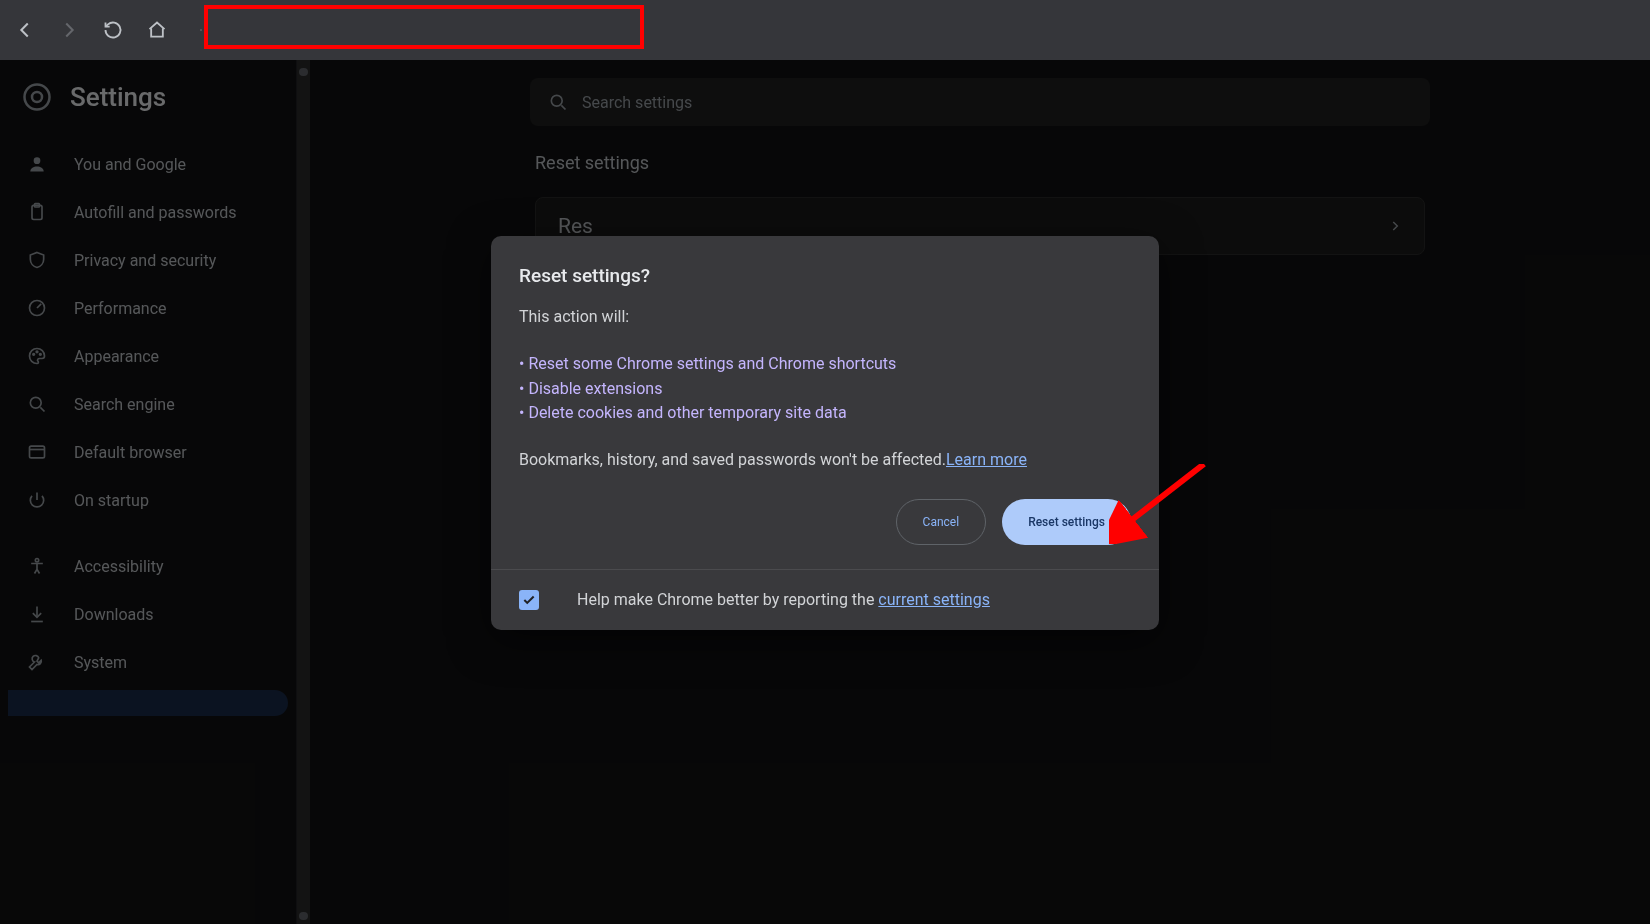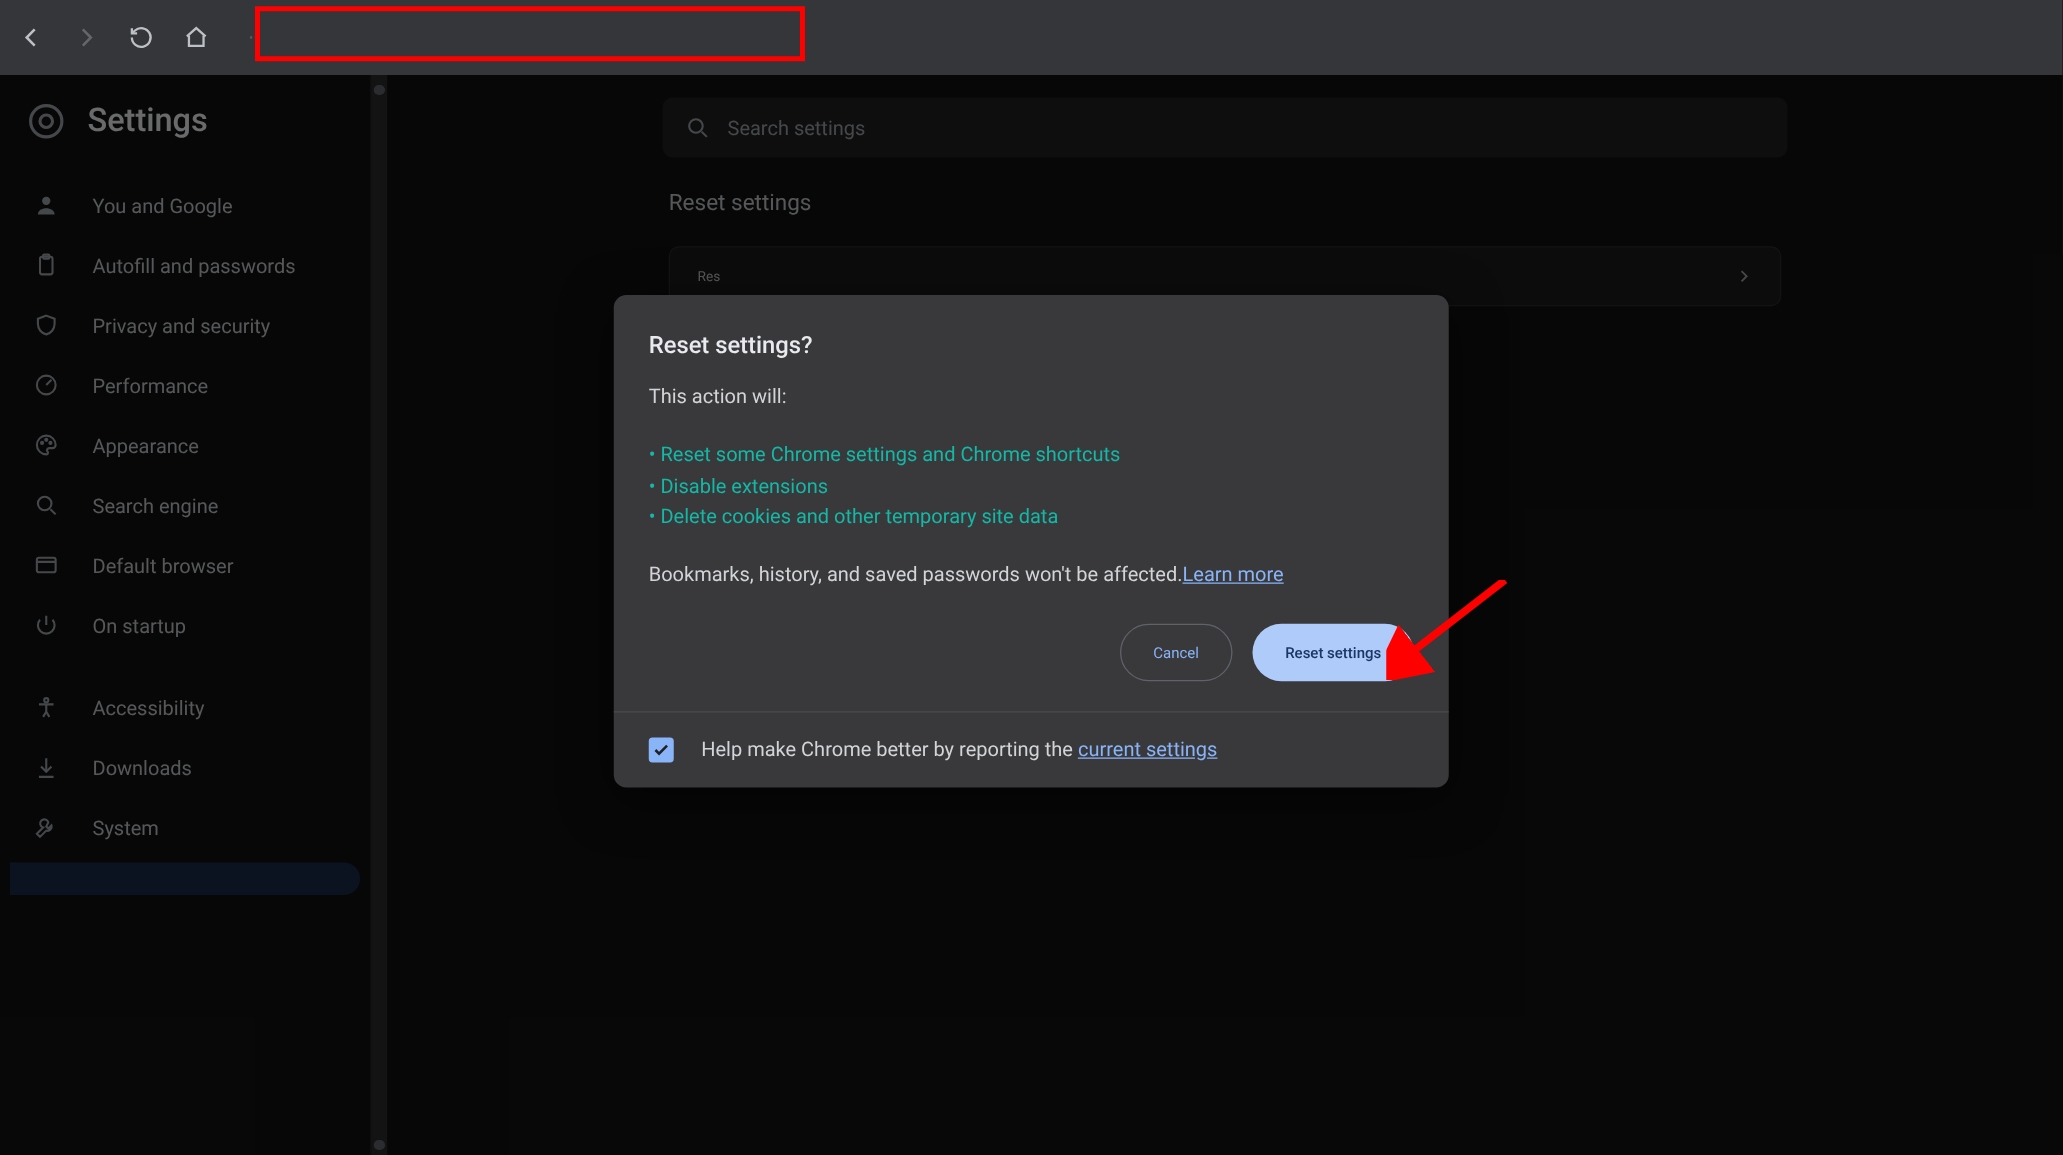--- a/index.html
+++ b/index.html
@@ -59,43 +59,43 @@
 
 
 .main { flex: 1; background: #111112; position: relative; }
 .search-bar {
   margin: 18px auto 26px auto; width: 900px; height: 48px; background: #1f1f1f; border-radius: 8px;
   display: flex; align-items: center; padding: 0 18px; gap: 14px; color: #9aa0a6;
 }
 .section-title { width: 890px; margin: 0 auto 24px auto; color: #bdc1c6; font-size: 18px; }
 .card {
   width: 890px; margin: 0 auto; background: #1b1b1b; border: 1px solid #2c2c2c; border-radius: 8px;
-  padding: 16px 22px; display: flex; align-items: center; justify-content: space-between; color: #bdc1c6; font-size: 11px;
+  padding: 16px 22px; display: flex; align-items: center; justify-content: space-between; color: #bdc1c6; font-size: 21px;
 }
 
 
 .dialog-backdrop { position: absolute; inset: 0; display: flex; align-items: flex-start; justify-content: center; padding-top: 176px; z-index: 10; }
 .dialog {
   width: 668px; background: #39393c; border-radius: 10px; box-shadow: 0 10px 40px rgba(0,0,0,.5);
   color: #e8eaed; position: relative;
 }
 .dialog-body { padding: 28px 28px 24px 28px; }
 .dialog-title { font-size: 19px; font-weight: 500; margin-bottom: 18px; }
 .dialog-p { font-size: 16px; color: #d2d4d7; line-height: 1.55; }
 .dialog-list { margin: 22px 0; }
-.dialog-list div { font-size: 16px; color: #14b8a6; line-height: 1.55; }
+.dialog-list div { font-size: 16px; color: #c4b5fd; line-height: 1.55; }
 .dialog-link { color: #8ab4f8; text-decoration: underline; cursor: pointer; }
 .dialog-actions { display: flex; justify-content: flex-end; gap: 16px; margin-top: 26px; }
 .btn {
   height: 46px; padding: 0 26px; border-radius: 23px; display: flex; align-items: center; font-size: 12px; cursor: pointer;
 }
 .btn-outline { border: 1px solid #5f6368; color: #8ab4f8; background: transparent; }
 .btn-primary { background: #aecbfa; color: #1a3766; font-weight: 500; }
 .dialog-footer {
-  border-top: 1px solid #4b4b4e; padding: 20px 28px; display: flex; align-items: center; gap: 22px;
+  border-top: 1px solid #4b4b4e; padding: 20px 28px; display: flex; align-items: center; gap: 38px;
   font-size: 16px; color: #d2d4d7;
 }
 .checkbox {
   width: 20px; height: 20px; background: #8ab4f8; border-radius: 3px; display: flex; align-items: center; justify-content: center; color: #202124;
 }
 
 
 .arrow {
   position: absolute; z-index: 20; pointer-events: none;
 }

